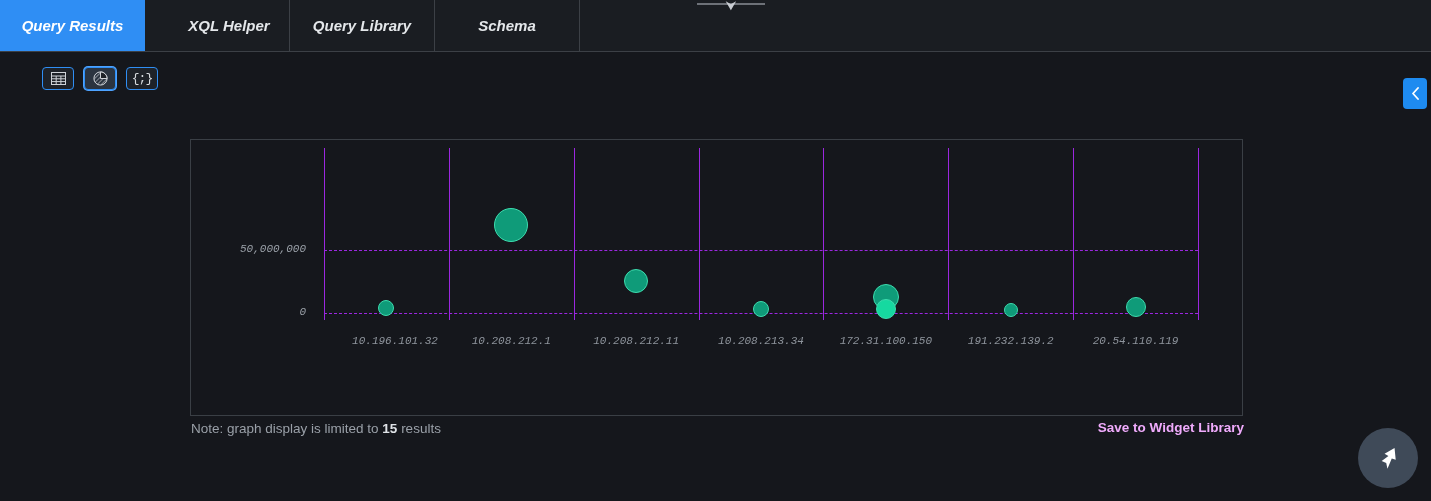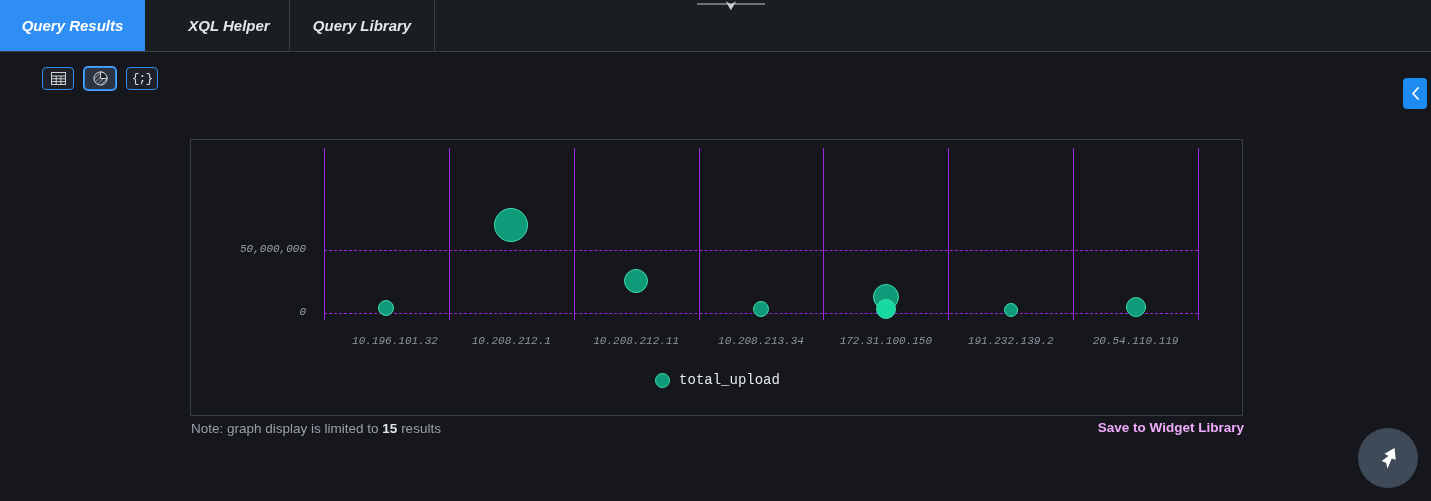--- a/index.html
+++ b/index.html
@@ -237,20 +237,23 @@
 
   <div class="tabbar">
     <div class="tab t0 active">
       <span>Query Results</span>
     </div>
     <div class="tab t1">
       <span>XQL Helper</span>
     </div>
     <div class="tab t2">
       <span>Query Library</span>
+    </div>
+    <div class="tab t3">
+      <span>Schema</span>
     </div>
     <div class="tab-filler"></div>
   </div>
 
   <div class="toolbar">
     <div class="tool-btn">
       <span>
         <svg width="15" height="13" viewBox="0 0 15 13">
           <rect x="0.5" y="0.5" width="14" height="12" fill="none" stroke="#cfd3d8"></rect>
           <line x1="0.5" y1="4" x2="14.5" y2="4" stroke="#cfd3d8"></line>
@@ -310,24 +313,20 @@
         <div class="xlabel" style="left: 944.571px; top: 195px;">20.54.110.119</div>
         <div class="bubble" title="10.196.101.32 : 4000000" style="left: 195.429px; top: 167.971px; width: 16px; height: 16px; background: rgb(15, 155, 121);"></div>
         <div class="bubble" title="10.208.212.1 : 70000000" style="left: 320.286px; top: 85px; width: 34px; height: 34px; background: rgb(15, 155, 121);"></div>
         <div class="bubble" title="10.208.212.11 : 25500000" style="left: 445.143px; top: 140.943px; width: 24px; height: 24px; background: rgb(15, 155, 121);"></div>
         <div class="bubble" title="10.208.213.34 : 2800000" style="left: 570px; top: 169.48px; width: 16px; height: 16px; background: rgb(15, 155, 121);"></div>
         <div class="bubble" title="172.31.100.150 : 13000000" style="left: 694.857px; top: 156.657px; width: 26px; height: 26px; background: rgb(15, 155, 121);"></div>
         <div class="bubble" title="172.31.100.150 : 3000000" style="left: 694.857px; top: 169.229px; width: 20px; height: 20px; background: rgb(22, 217, 160);"></div>
         <div class="bubble" title="191.232.139.2 : 2200000" style="left: 819.714px; top: 170.234px; width: 14px; height: 14px; background: rgb(15, 155, 121);"></div>
         <div class="bubble" title="20.54.110.119 : 4600000" style="left: 944.571px; top: 167.217px; width: 20px; height: 20px; background: rgb(15, 155, 121);"></div>
       </div>
-    <div class="legend">
-      <span class="legend-dot" style="background: rgb(15, 155, 121);"></span>
-      <span class="legend-text">total_upload</span>
-    </div>
   </div>
 
   <div class="note">
     <span>Note: graph display is limited to </span><b>15</b><span> results</span>
   </div>
   <div class="save-link">Save to Widget Library</div>
 
   <div class="fab">
     <span>
       <svg width="26" height="26" viewBox="0 0 26 26">

